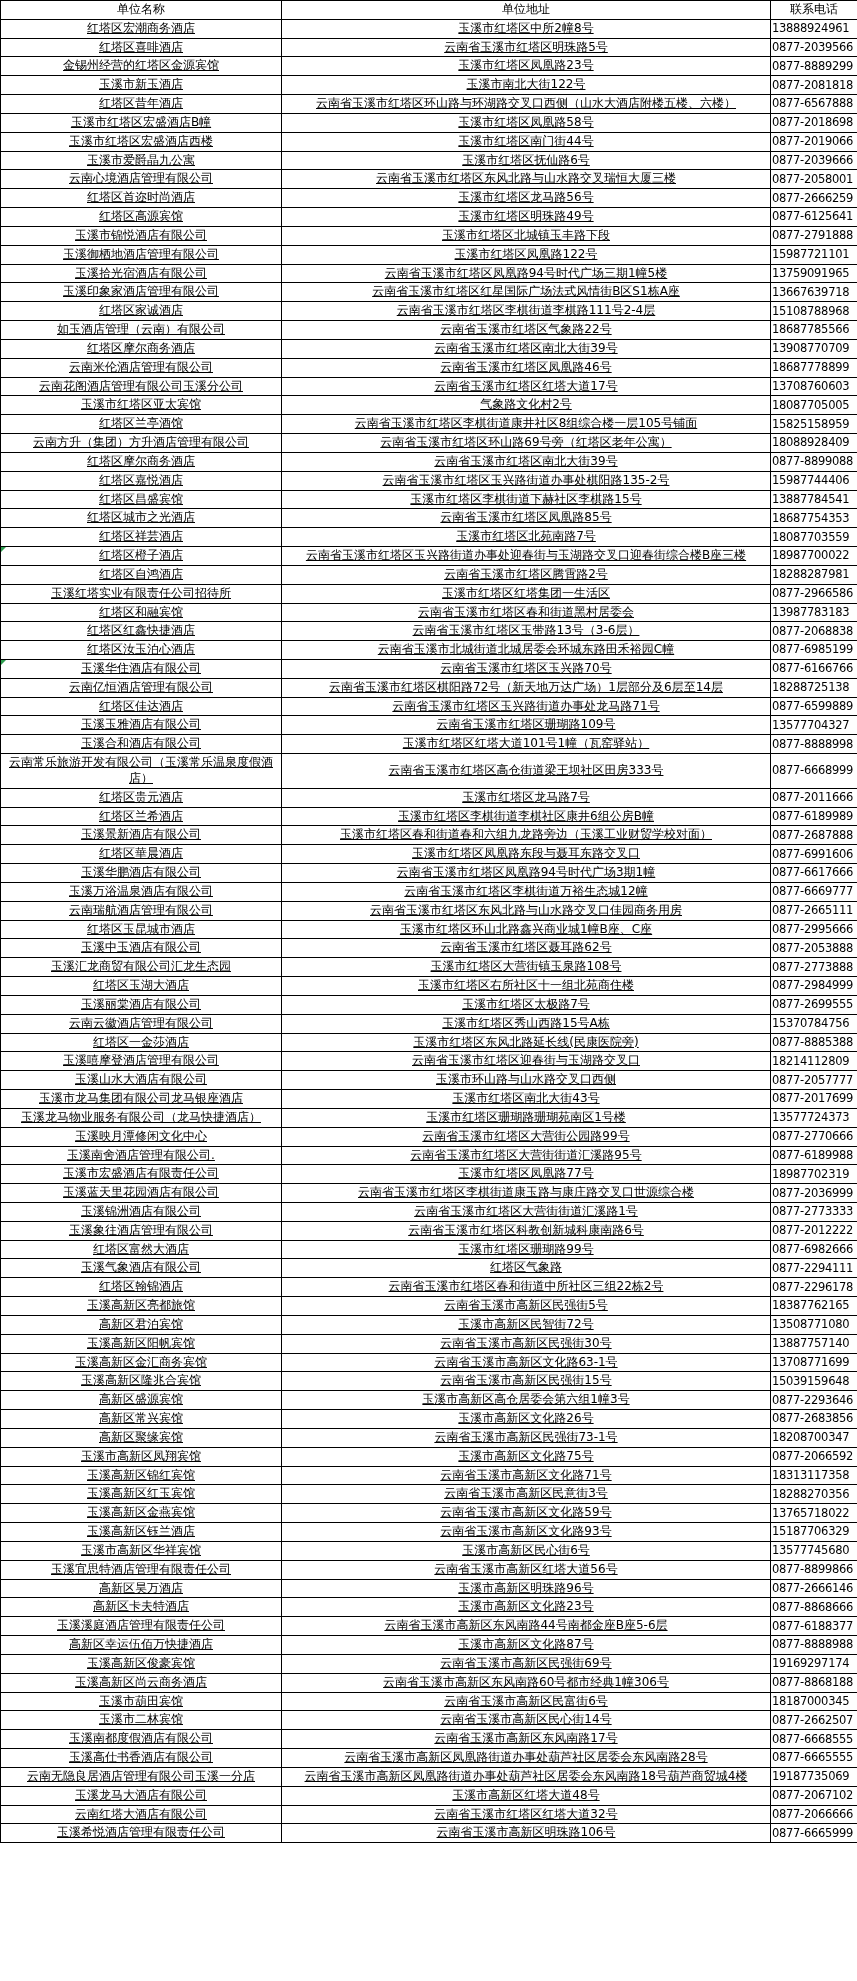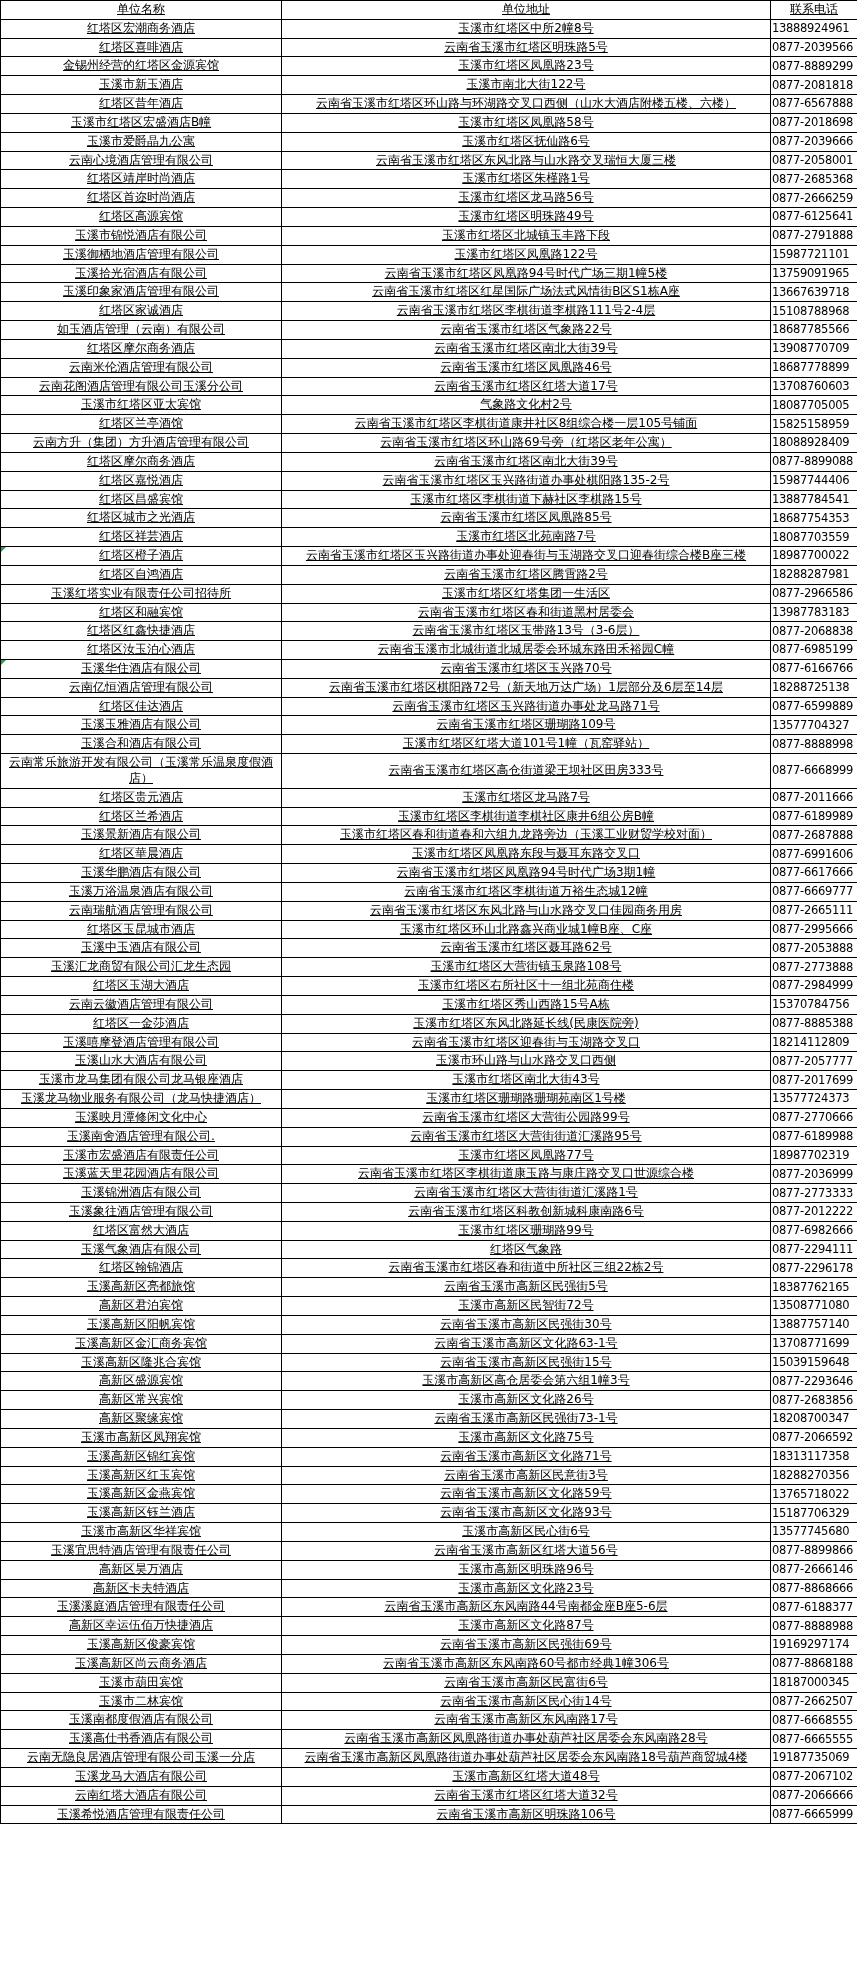--- a/index.html
+++ b/index.html
@@ -26,21 +26,20 @@
     padding: 1px 2px;
     font-size: 12px;
     font-weight: normal;
     line-height: 1.32;
     vertical-align: middle;
     overflow: hidden;
     word-break: break-all;
   }
   th {
     text-align: center;
-    text-decoration: underline;
     margin-top: 7px;
   }
   td.cell-name, td.cell-addr {
     text-align: center;
     text-decoration: underline;
   }
   td.cell-phone {
     text-align: left;
     font-size: 11.5px;
     letter-spacing: -0.3px;
@@ -99,35 +98,35 @@
         <td class="cell-name">红塔区昔年酒店</td>
         <td class="cell-addr">云南省玉溪市红塔区环山路与环湖路交叉口西侧（山水大酒店附楼五楼、六楼）</td>
         <td class="cell-phone">0877-6567888</td>
       </tr>
       <tr>
         <td class="cell-name">玉溪市红塔区宏盛酒店B幢</td>
         <td class="cell-addr">玉溪市红塔区凤凰路58号</td>
         <td class="cell-phone">0877-2018698</td>
       </tr>
       <tr>
+        <td class="cell-name">玉溪市红塔区宏盛酒店西楼</td>
+        <td class="cell-addr">玉溪市红塔区南门街44号</td>
+        <td class="cell-phone">0877-2019066</td>
+      </tr>
+      <tr>
         <td class="cell-name">玉溪市爱爵晶九公寓</td>
         <td class="cell-addr">玉溪市红塔区抚仙路6号</td>
         <td class="cell-phone">0877-2039666</td>
       </tr>
       <tr>
         <td class="cell-name">云南心境酒店管理有限公司</td>
         <td class="cell-addr">云南省玉溪市红塔区东风北路与山水路交叉瑞恒大厦三楼</td>
         <td class="cell-phone">0877-2058001</td>
       </tr>
       <tr>
-        <td class="cell-name">红塔区靖岸时尚酒店</td>
-        <td class="cell-addr">玉溪市红塔区朱槿路1号</td>
-        <td class="cell-phone">0877-2685368</td>
-      </tr>
-      <tr>
         <td class="cell-name">红塔区首迩时尚酒店</td>
         <td class="cell-addr">玉溪市红塔区龙马路56号</td>
         <td class="cell-phone">0877-2666259</td>
       </tr>
       <tr>
         <td class="cell-name">红塔区高源宾馆</td>
         <td class="cell-addr">玉溪市红塔区明珠路49号</td>
         <td class="cell-phone">0877-6125641</td>
       </tr>
       <tr>
@@ -322,20 +321,25 @@
       </tr>
       <tr>
         <td class="cell-name">玉溪汇龙商贸有限公司汇龙生态园</td>
         <td class="cell-addr">玉溪市红塔区大营街镇玉泉路108号</td>
         <td class="cell-phone">0877-2773888</td>
       </tr>
       <tr>
         <td class="cell-name">红塔区玉湖大酒店</td>
         <td class="cell-addr">玉溪市红塔区右所社区十一组北苑商住楼</td>
         <td class="cell-phone">0877-2984999</td>
+      </tr>
+      <tr>
+        <td class="cell-name">玉溪丽棠酒店有限公司</td>
+        <td class="cell-addr">玉溪市红塔区太极路7号</td>
+        <td class="cell-phone">0877-2699555</td>
       </tr>
       <tr>
         <td class="cell-name">云南云徽酒店管理有限公司</td>
         <td class="cell-addr">玉溪市红塔区秀山西路15号A栋</td>
         <td class="cell-phone">15370784756</td>
       </tr>
       <tr>
         <td class="cell-name">红塔区一金莎酒店</td>
         <td class="cell-addr">玉溪市红塔区东风北路延长线(民康医院旁)</td>
         <td class="cell-phone">0877-8885388</td>

